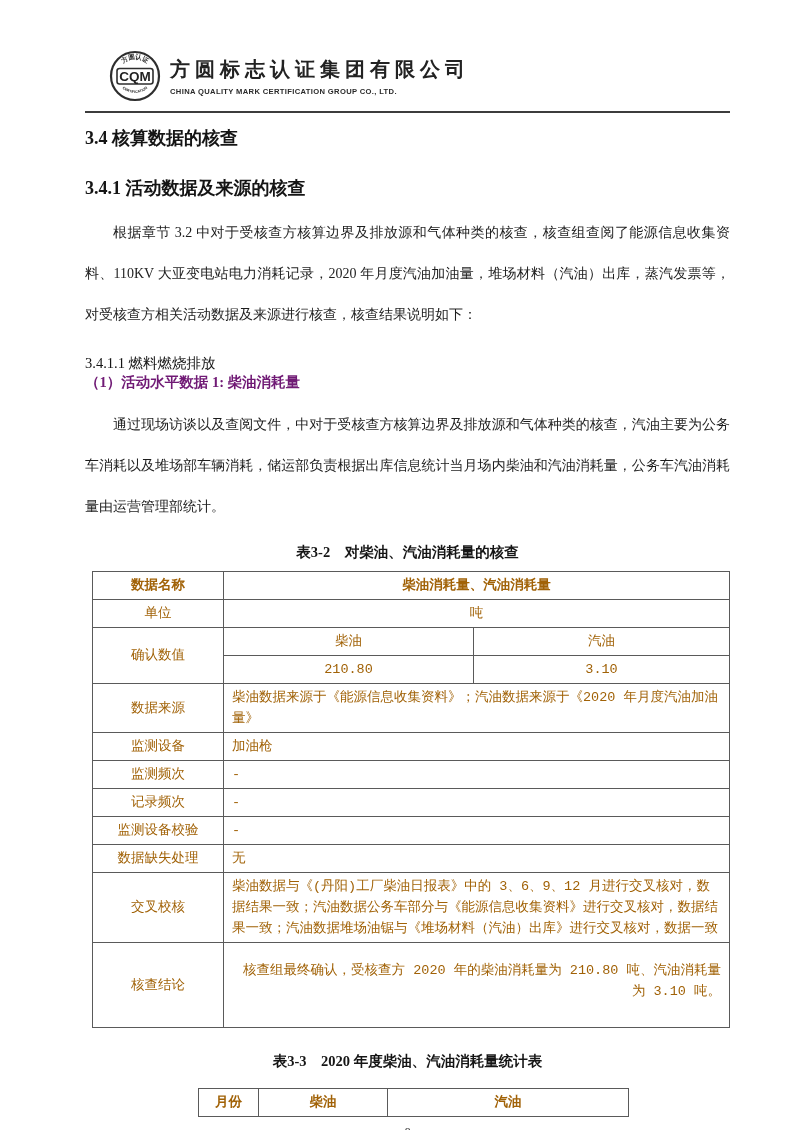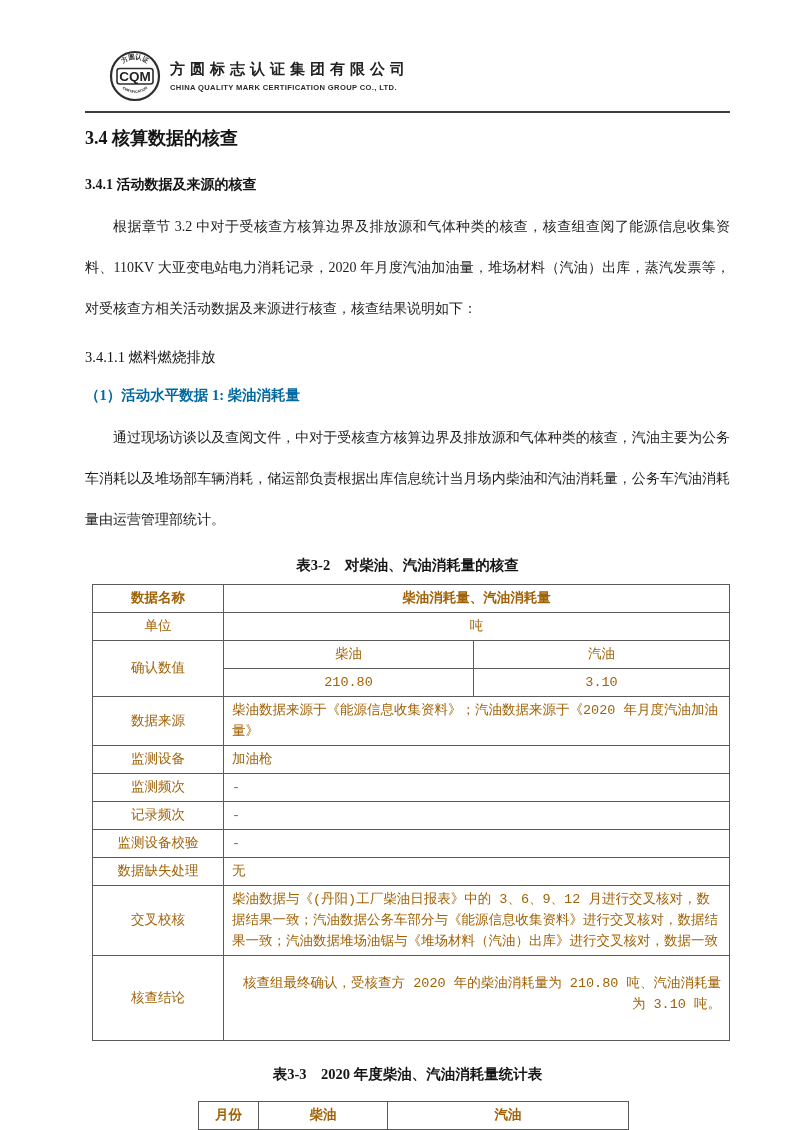--- a/index.html
+++ b/index.html
@@ -12,35 +12,35 @@
     overflow: hidden;
   }
   .page { width: 800px; height: 1130px; background: #fff; }
   .content { padding: 50px 70px 0 85px; }
 
   
   .doc-header { display: flex; align-items: center; gap: 9px; margin-left: 24px; }
   .logo-svg { display: block; }
   .company-block { display: flex; flex-direction: column; }
   .company-cn {
-    font-size: 15px; font-weight: bold; letter-spacing: 5px;
+    font-size: 20px; font-weight: bold; letter-spacing: 5px;
     color: #222; white-space: nowrap;
   }
   .company-en {
     font-size: 7.6px; font-weight: bold; letter-spacing: 0.35px;
     color: #2a2a2a; margin-top: 4px; white-space: nowrap;
     font-family: "Liberation Sans", "DejaVu Sans", sans-serif;
   }
   .header-rule { border: none; border-top: 2px solid #3c3c3c; margin-top: 9px; }
 
   
   .h-l1 { font-size: 18px; font-weight: bold; margin-top: 13px; color: #151515; }
-  .h-l2 { font-size: 14px; font-weight: bold; margin-top: 26px; color: #151515; }
+  .h-l2 { font-size: 18px; font-weight: bold; margin-top: 26px; color: #151515; }
   .h-l3 { font-size: 14.5px; font-weight: normal; margin-top: 19px; color: #151515; }
-  .h-l4 { font-size: 14.5px; font-weight: bold; margin-top: 19px; color: #0369a1; }
+  .h-l4 { font-size: 14.5px; font-weight: bold; color: #701a75; }
   .para {
     font-size: 14px; line-height: 41px; text-indent: 2em;
     text-align: justify; margin-top: 12px; color: #1d1d1d;
   }
 
   
   .tbl-caption {
     text-align: center; font-weight: bold; font-size: 14.5px;
     color: #151515;
   }

